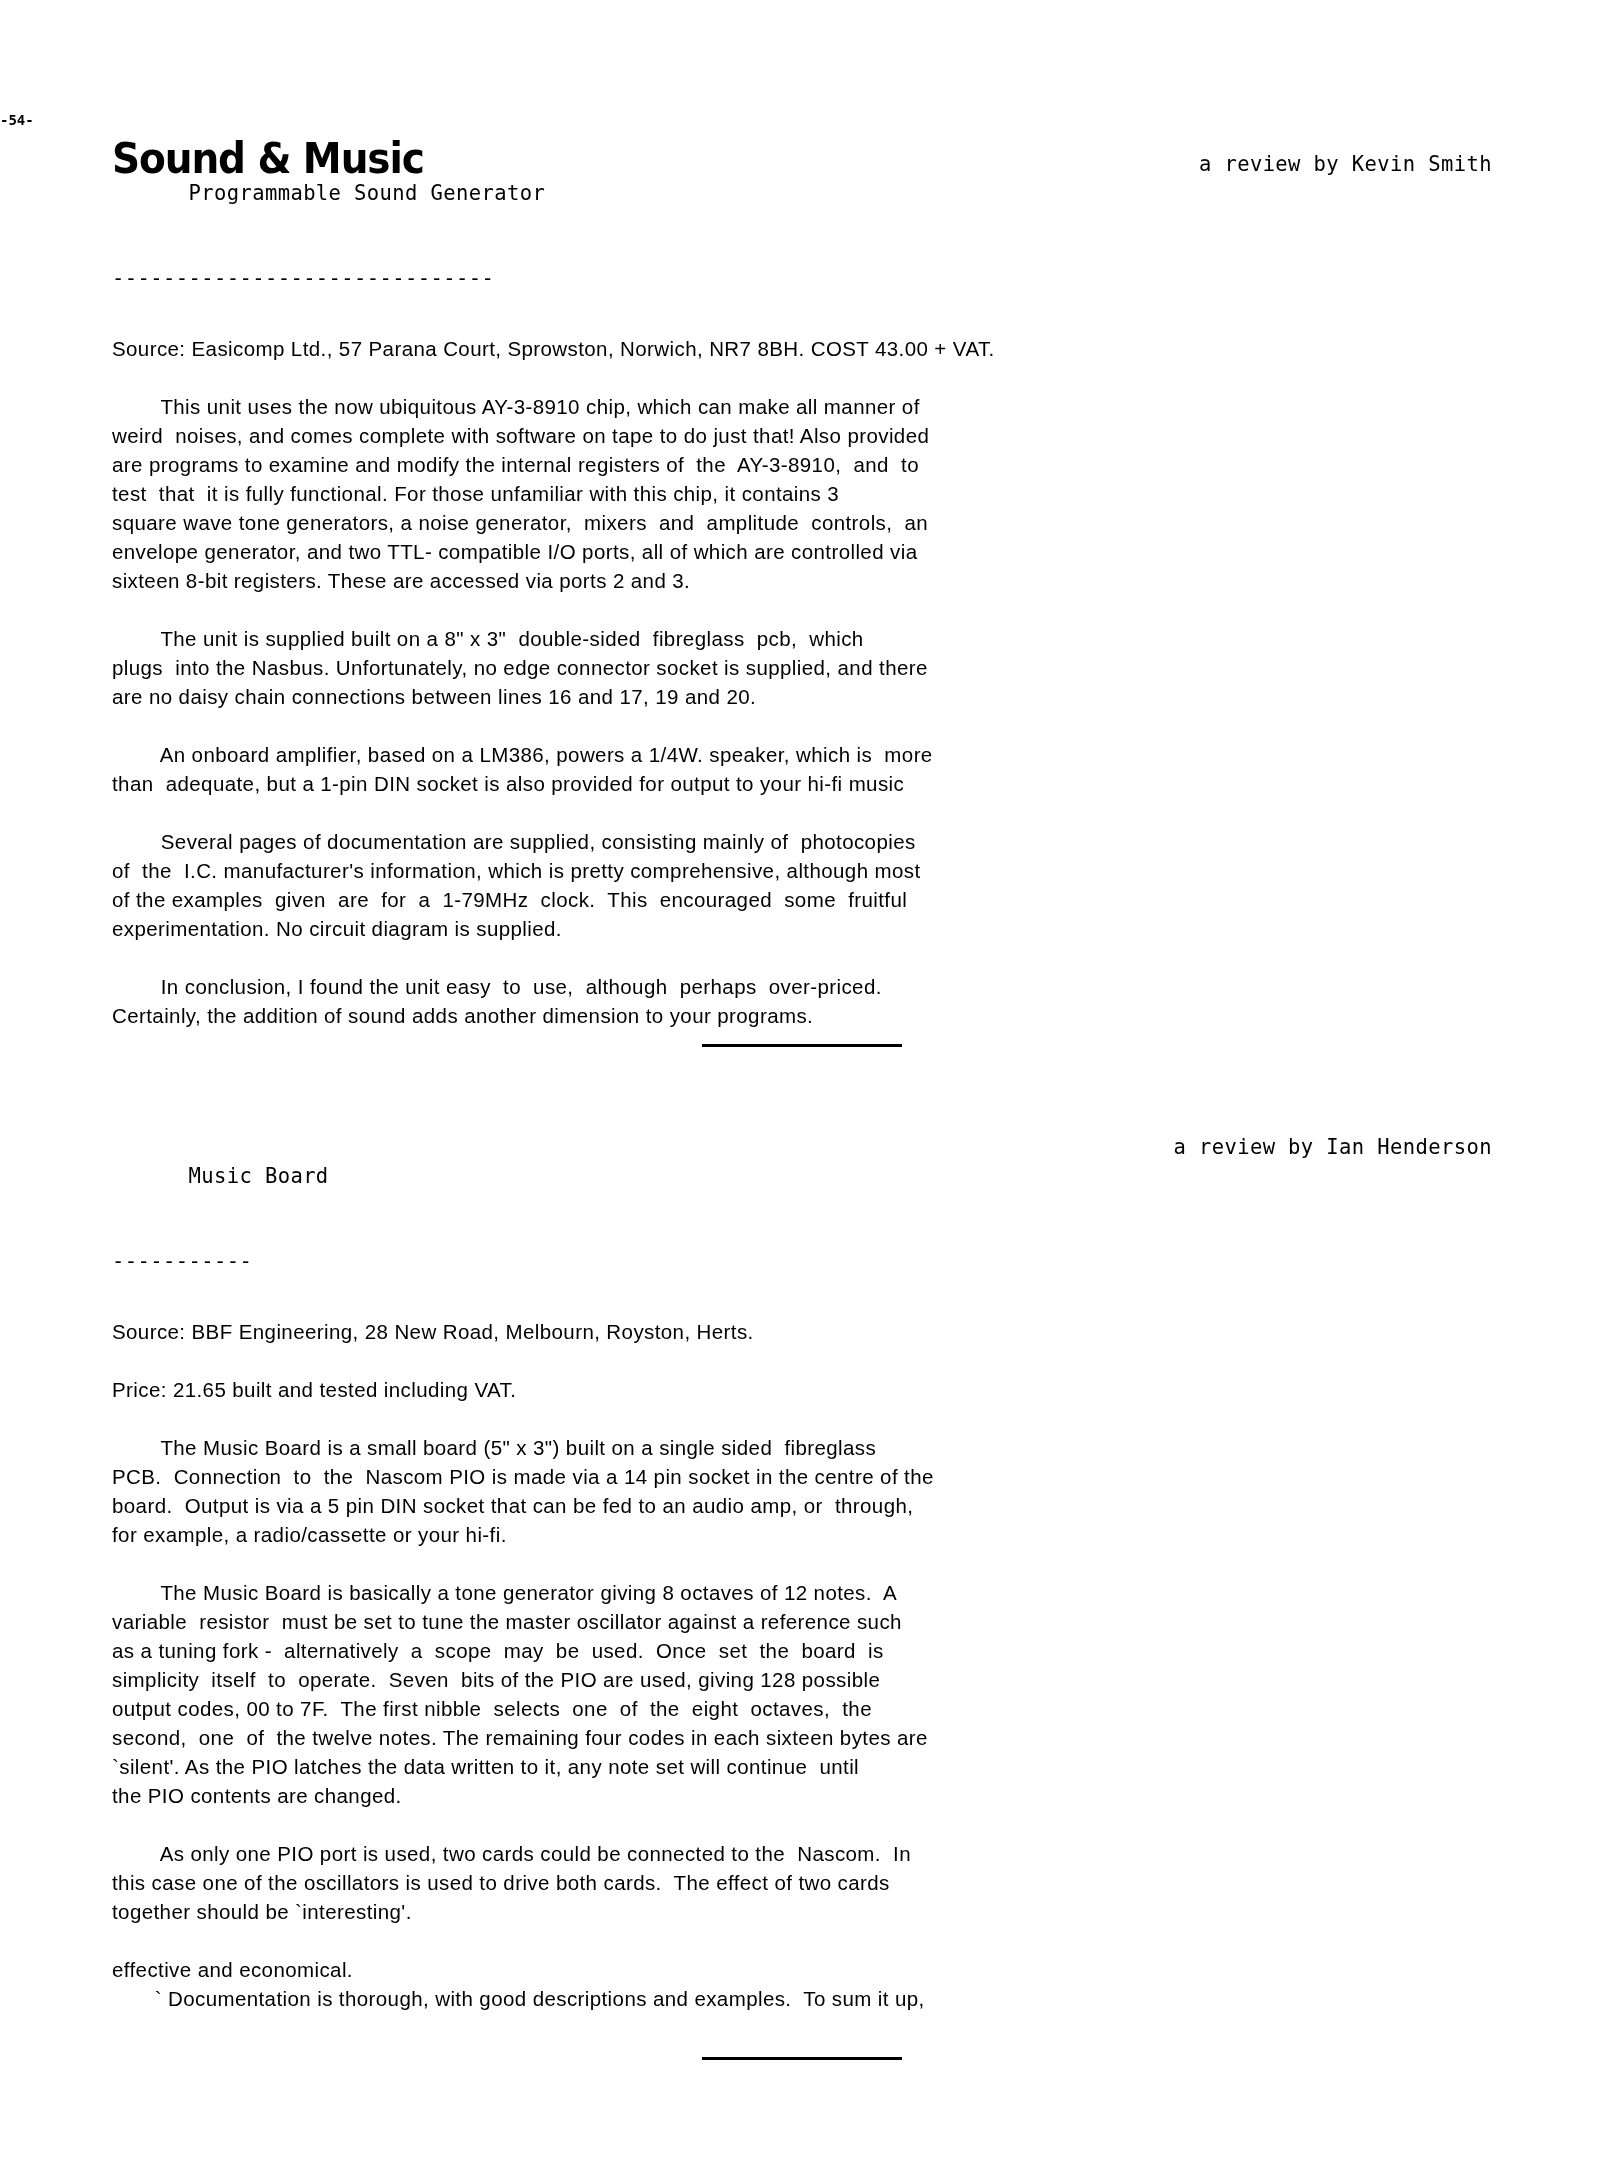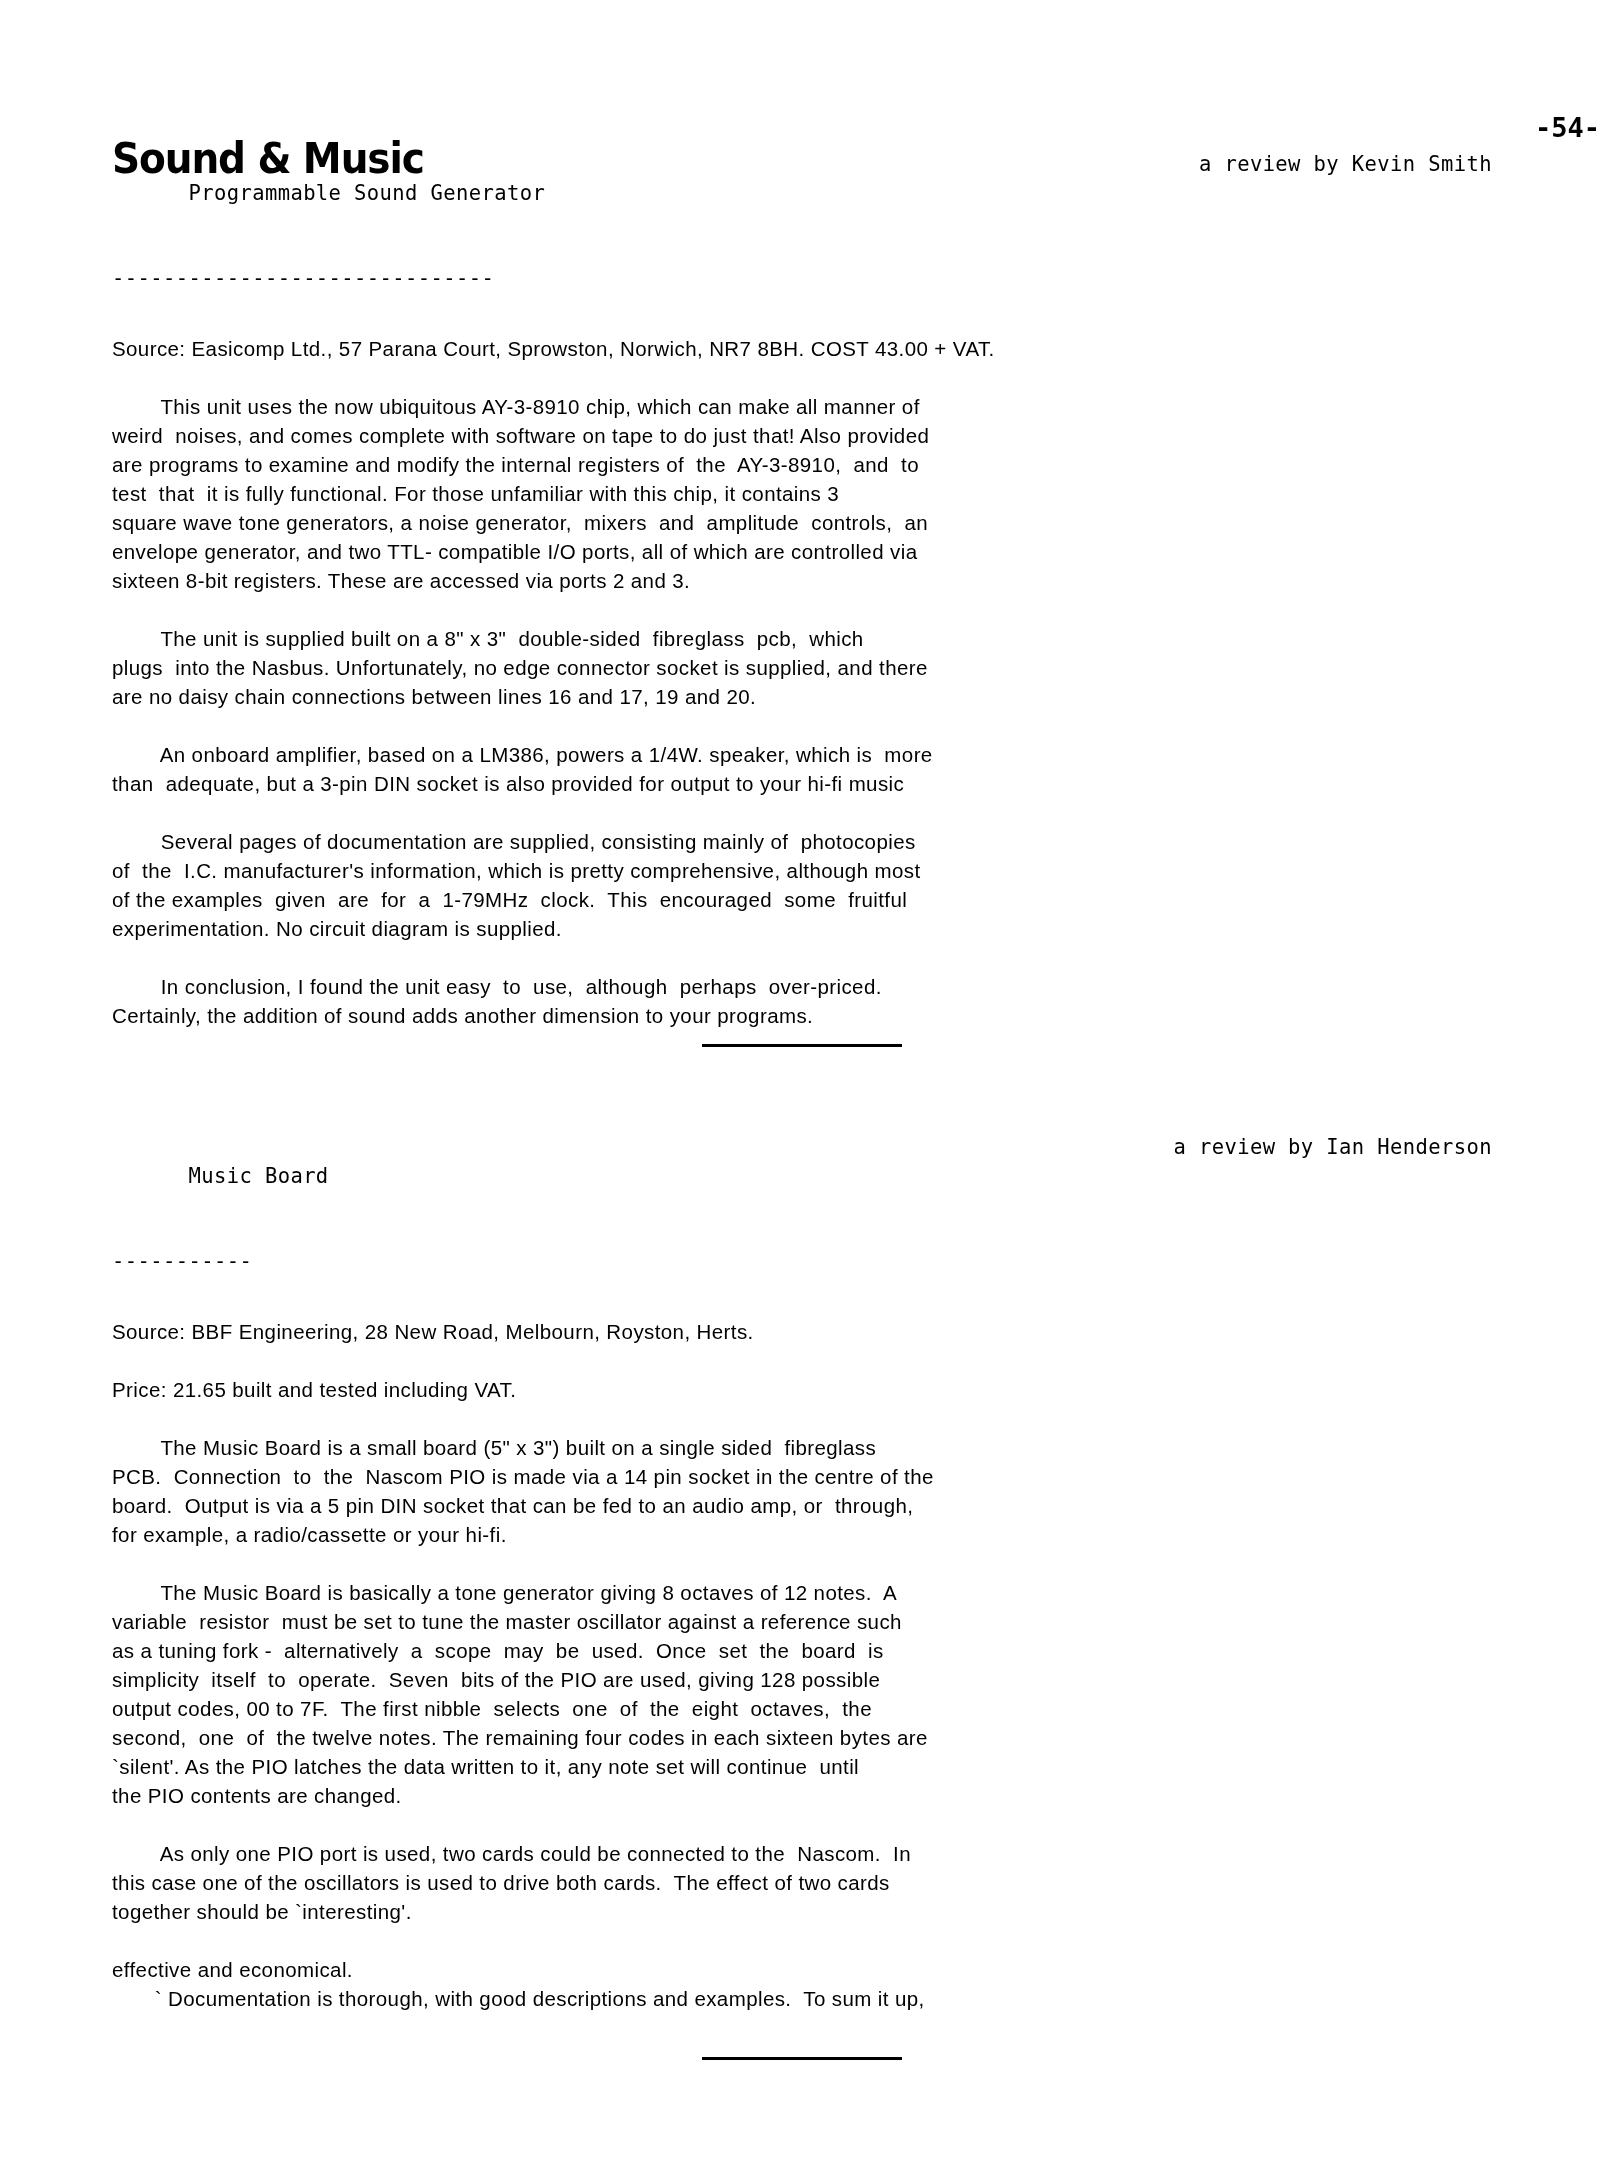--- a/index.html
+++ b/index.html
@@ -26,22 +26,22 @@
   
   .masthead-row {
     position: relative;
     height: 150px;
   }
   .page-number {
     position: absolute;
     left: 0;
     right: 0;
     top: 112px;
-    text-align: right;
-    font-size: 27px;
+    text-align: left;
+    font-size: 14px;
     letter-spacing: 0px;
     font-weight: 700;
     font-family: "DejaVu Sans Mono", "Liberation Mono", monospace;
   }
   .logo {
     position: absolute;
     left: 112px;
     top: 138px;
     font-family: "DejaVu Sans", "Liberation Sans", sans-serif;
     font-weight: 700;
@@ -147,21 +147,21 @@
     <div class="para">
       <div class="line">        The unit is supplied built on a 8" x 3"  double-sided  fibreglass  pcb,  which</div>
       <div class="line">plugs  into the Nasbus. Unfortunately, no edge connector socket is supplied, and there</div>
       <div class="line">are no daisy chain connections between lines 16 and 17, 19 and 20.</div>
     </div>
 
     <div class="spacer-md"></div>
 
     <div class="para">
       <div class="line">        An onboard amplifier, based on a LM386, powers a 1/4W. speaker, which is  more</div>
-      <div class="line">than  adequate, but a 3-pin DIN socket is also provided for output to your hi-fi music</div>
+      <div class="line">than  adequate, but a 1-pin DIN socket is also provided for output to your hi-fi music</div>
     </div>
 
     <div class="spacer-md"></div>
 
     <div class="para">
       <div class="line">        Several pages of documentation are supplied, consisting mainly of  photocopies</div>
       <div class="line">of  the  I.C. manufacturer's information, which is pretty comprehensive, although most</div>
       <div class="line">of the examples  given  are  for  a  1-79MHz  clock.  This  encouraged  some  fruitful</div>
       <div class="line">experimentation. No circuit diagram is supplied.</div>
     </div>

